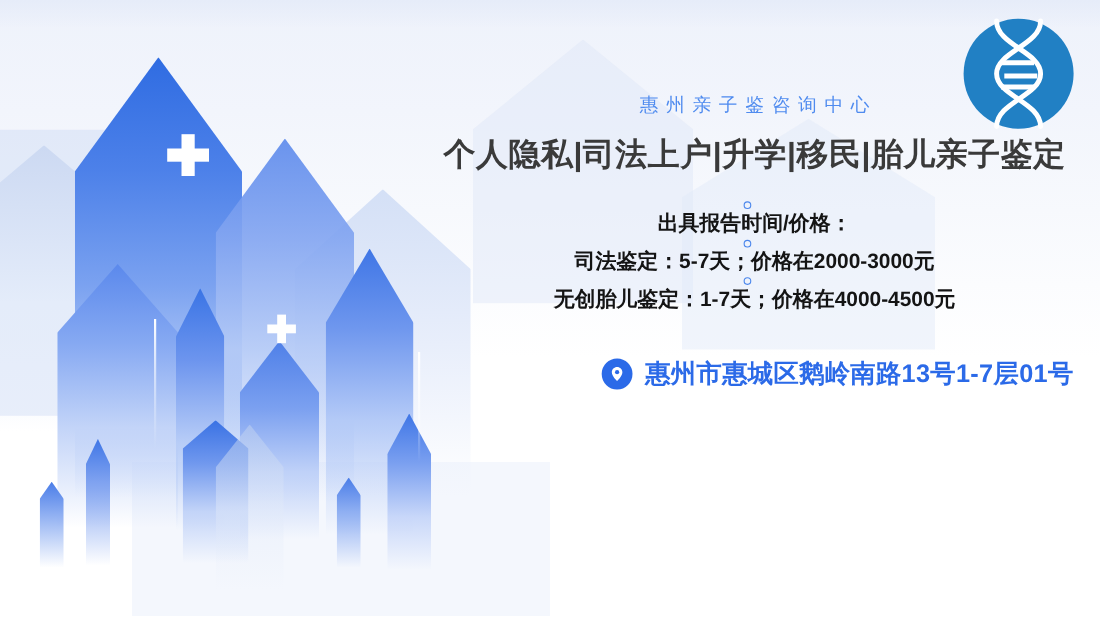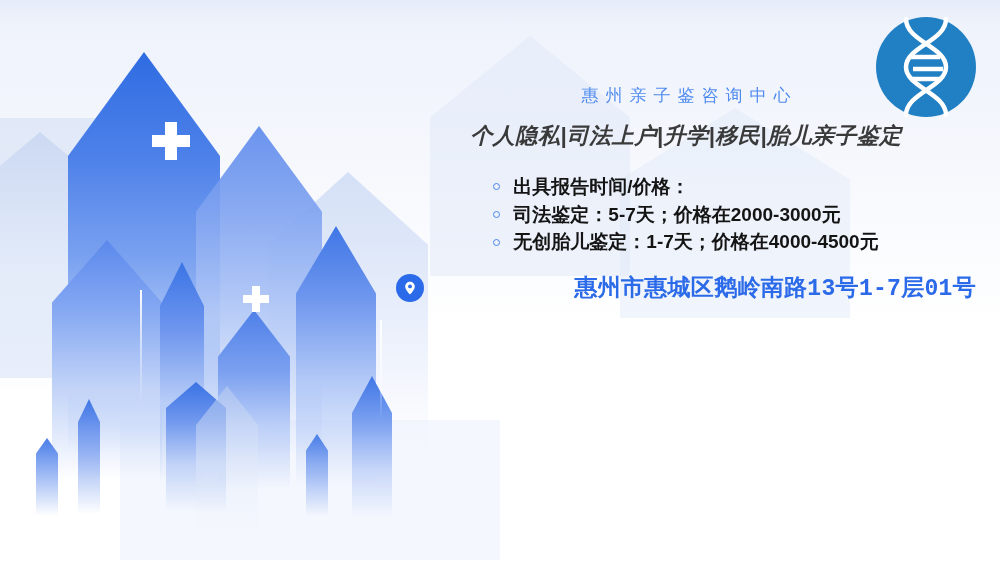--- a/index.html
+++ b/index.html
@@ -57,40 +57,39 @@
   .eyebrow{
     font-size:17px;letter-spacing:7px;font-weight:400;
     color:#4f8bef;margin:0 0 6px 0;padding-left:7px;
   }
   .title{
     font-size:70px;line-height:1.02;font-weight:700;
     color:#2b6ae8;letter-spacing:2px;margin:0;
     white-space:nowrap;
   }
   .tagline{
-    font-size:22px;font-weight:700;color:#3a3a3a;
-    margin:14px 0 0 0;letter-spacing:.5px;white-space:nowrap;font-style:italic;
+    font-size:29px;font-weight:700;color:#3a3a3a;
+    margin:14px 0 0 0;letter-spacing:.5px;white-space:nowrap;
   }
   .bullets{
     list-style:none;margin:22px 0 0 0;padding:0;
     text-align:left;display:inline-block;
   }
   .bullets li{
     display:flex;align-items:center;
     font-size:19px;font-weight:700;color:#141414;
-    line-height:1.46;white-space:nowrap;
+    line-height:1.46;white-space:nowrap;flex-direction:column;
   }
   .dot{
     flex:0 0 auto;width:7px;height:7px;border-radius:50%;
     border:1.5px solid #4a86ec;margin-right:13px;box-sizing:border-box;
   }
   .address{
-    display:flex;align-items:center;justify-content:space-between;
-    margin-top:16px;
-    font-family:Liberation Mono, monospace;
+    display:flex;align-items:center;justify-content:flex-end;
+    margin-top:37px;
   }
   .pin{
     flex:0 0 auto;width:28px;height:28px;border-radius:50%;
     background:#2b6ae8;display:flex;align-items:center;justify-content:center;
     margin-right:12px;
   }
   .address-text{
     font-size:23px;font-weight:700;color:#2b6ae8;white-space:nowrap;letter-spacing:.3px;
   }
 </style>

